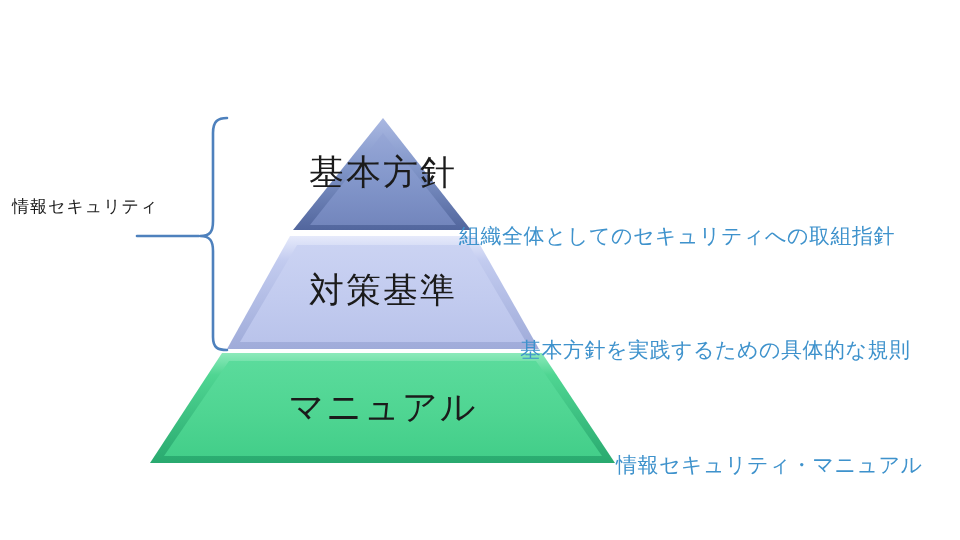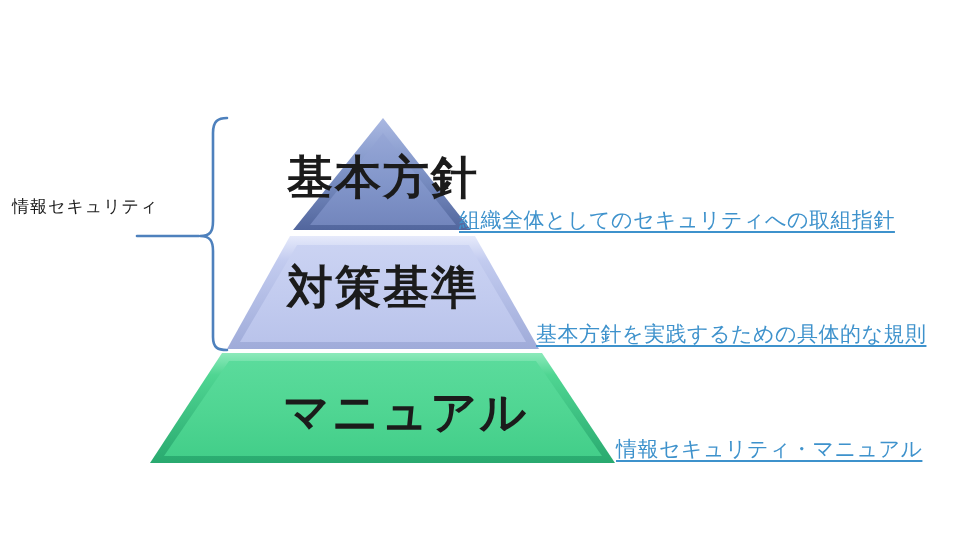--- a/index.html
+++ b/index.html
@@ -75,44 +75,44 @@
     clip-path: polygon(79px 8px, 386px 8px, 452px 103px, 14px 103px);
     background: linear-gradient(180deg, #5cdc9d 0%, #4fd592 55%, #41cd88 100%);
   }
 
   
   .tier-label {
     position: absolute;
     left: 283px;
     width: 200px;
     text-align: center;
-    font-size: 46px;
-    font-weight: 700;
+    font-size: 35px;
+    font-weight: 400;
     letter-spacing: 2px;
     line-height: 1;
     color: var(--label-text, #1b1b1b);
     white-space: nowrap;
   }
   .label1 { top: 154px; }
-  .label2 { top: 264px; }
+  .label2 { top: 272px; }
   .label3 { top: 389px; }
 
   
   .annotation {
     position: absolute;
     font-size: 21px;
     letter-spacing: 0.5px;
     color: var(--annotation-text, #3e92cc);
-    text-decoration: underline;
     text-decoration-thickness: 1.5px;
     text-underline-offset: 4px;
     white-space: nowrap;
+    margin-top: 16px;
   }
   .ann1 { left: 459px; top: 206px; }
-  .ann2 { left: 536px; top: 320px; }
+  .ann2 { left: 520px; top: 320px; }
   .ann3 { left: 616px; top: 435px; }
 </style>
 </head>
 <body>
 
 <div class="canvas">
 
   <div class="left-label">
     <div>情報セキュリティ</div>
   </div>

